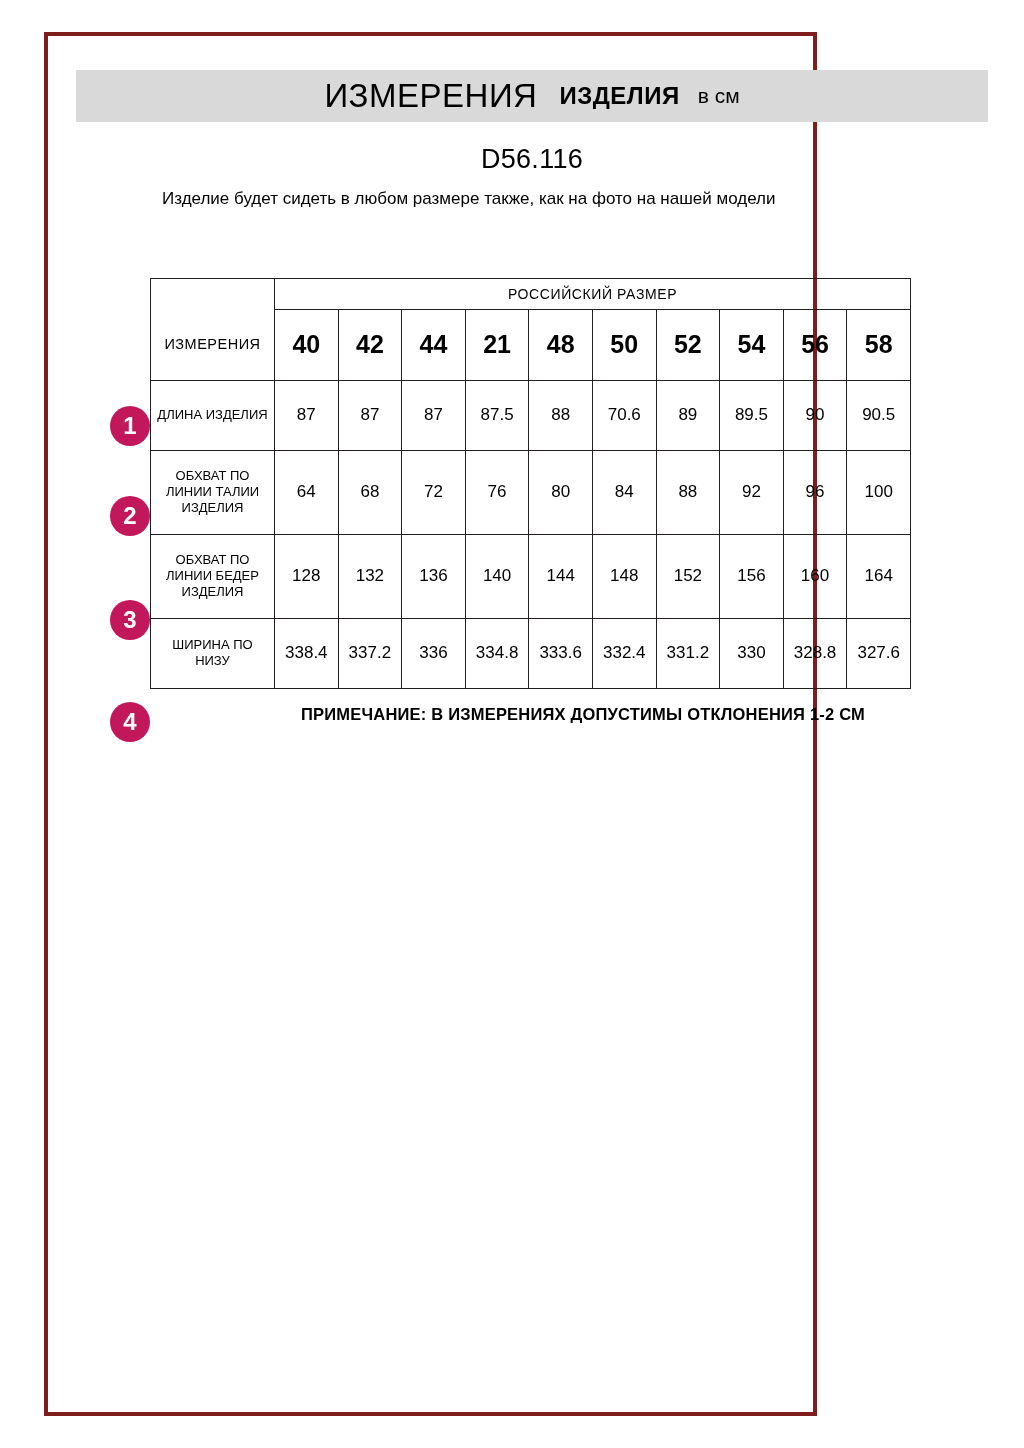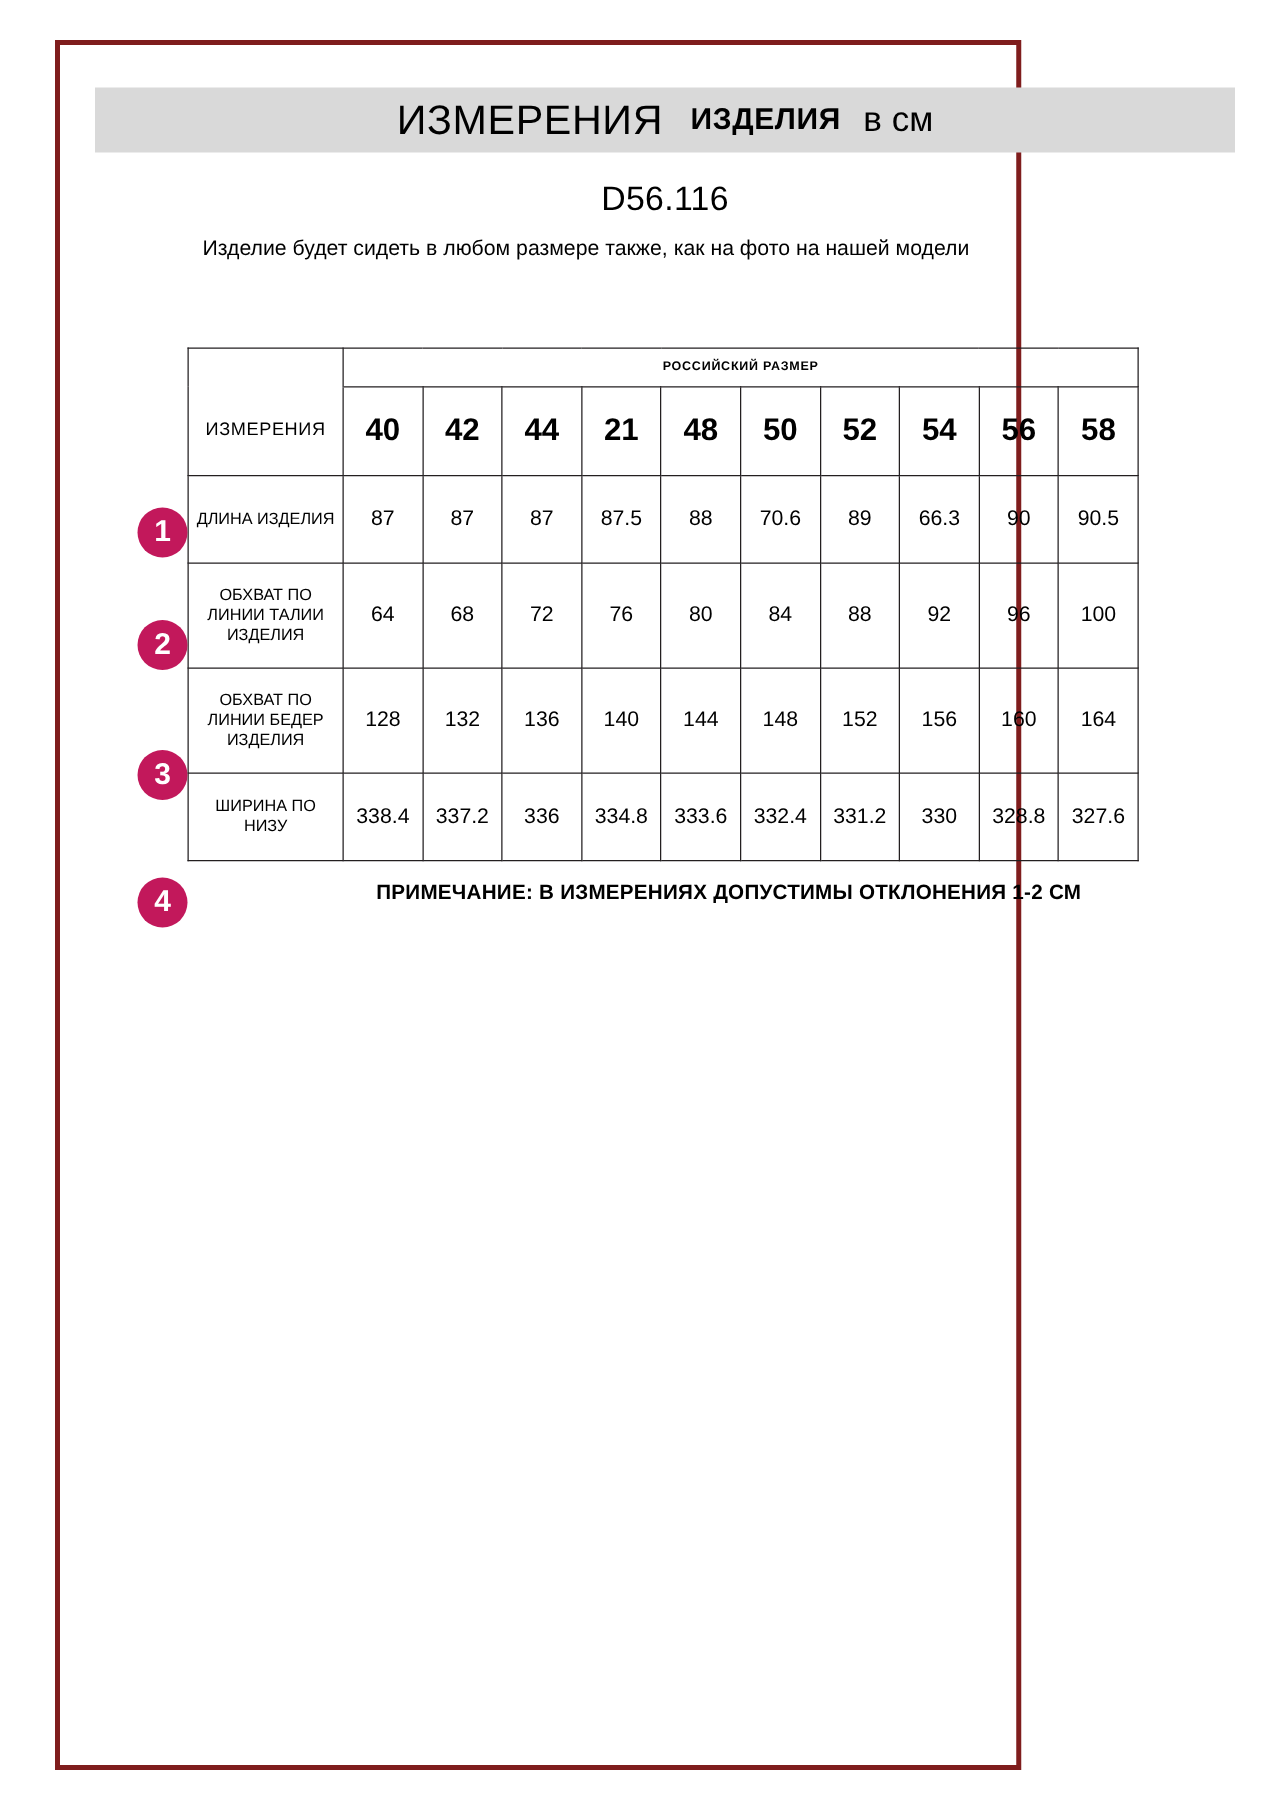--- a/index.html
+++ b/index.html
@@ -44,21 +44,21 @@
     letter-spacing: 0.5px;
     font-weight: 400;
   }
   .title-part2 {
     font-size: 24px;
     font-weight: bold;
     margin-left: 22px;
     letter-spacing: 0.5px;
   }
   .title-part3 {
-    font-size: 28px;
+    font-size: 21px;
     margin-left: 18px;
     font-weight: 400;
   }
   .doc-code {
     text-align: center;
     font-size: 27px;
     margin-top: 22px;
     letter-spacing: 0.3px;
   }
   .subtitle {
@@ -91,22 +91,22 @@
     width: 124px;
   }
   .col-size {
     width: 63.6px;
   }
   .hdr-top-blank {
     border-bottom: none !important;
     border-right: 1px solid #231f20;
   }
   .hdr-russian {
-    font-size: 10px;
-    font-weight: 700;
+    font-size: 14px;
+    font-weight: 400;
     letter-spacing: 0.6px;
     height: 26px;
     padding: 2px 0;
   }
   .hdr-izmereniya {
     font-size: 14.5px;
     font-weight: 400;
     letter-spacing: 0.5px;
     border-top: none !important;
     height: 68px;
@@ -219,21 +219,21 @@
         <tbody>
           <tr class="data-row">
             <td class="row-label">ДЛИНА ИЗДЕЛИЯ</td>
             <td class="row-value">87</td>
             <td class="row-value">87</td>
             <td class="row-value">87</td>
             <td class="row-value">87.5</td>
             <td class="row-value">88</td>
             <td class="row-value">70.6</td>
             <td class="row-value">89</td>
-            <td class="row-value">66.3</td>
+            <td class="row-value">89.5</td>
             <td class="row-value">90</td>
             <td class="row-value">90.5</td>
           </tr>
           <tr class="data-row tall">
             <td class="row-label">ОБХВАТ ПО ЛИНИИ ТАЛИИ ИЗДЕЛИЯ</td>
             <td class="row-value">64</td>
             <td class="row-value">68</td>
             <td class="row-value">72</td>
             <td class="row-value">76</td>
             <td class="row-value">80</td>

